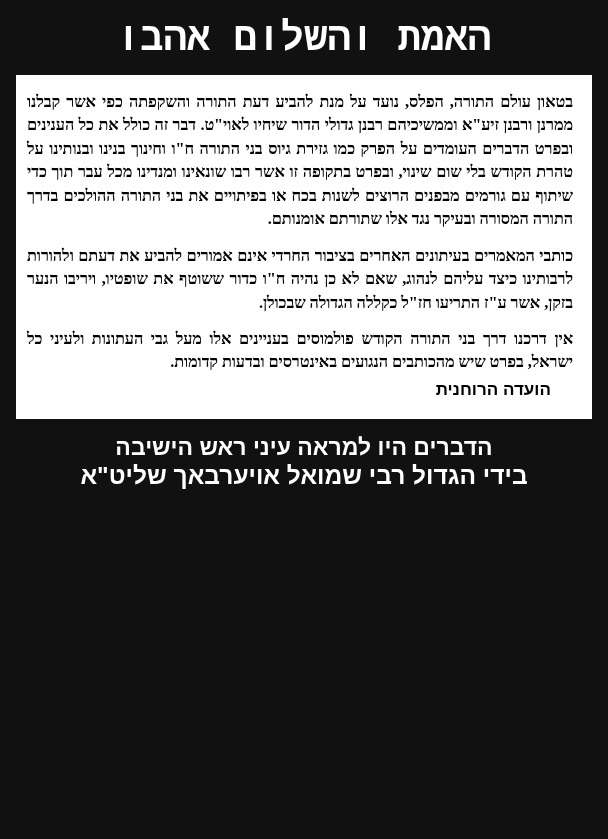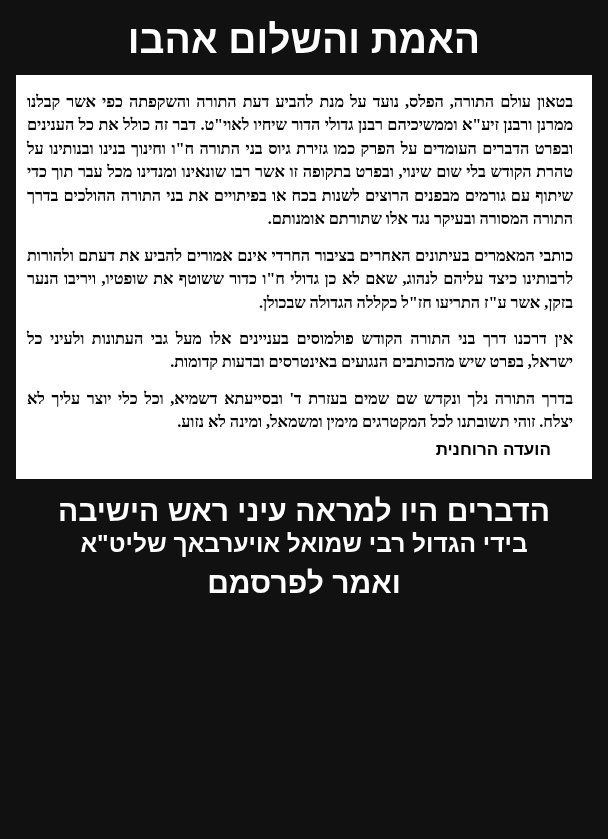--- a/index.html
+++ b/index.html
@@ -21,21 +21,21 @@
     box-sizing: border-box;
     padding: 14px 16px 10px 16px;
     display: flex;
     flex-direction: column;
     align-items: stretch;
   }
   .headline {
     color: #ffffff;
     text-align: center;
     direction: rtl;
-    font-family: Liberation Sans, sans-serif;
+    font-family: Liberation Mono, monospace;
     font-weight: bold;
     font-size: 39px;
     letter-spacing: 0px;
     line-height: 1.05;
     margin: 6px 0 14px 0;
     white-space: nowrap;
   }
   .body-box {
     background: #ffffff;
     border: 3px solid #ffffff;
@@ -69,21 +69,21 @@
   }
   .footer {
     margin-top: 14px;
     direction: rtl;
     text-align: center;
     color: #ffffff;
     font-family: "Liberation Sans", sans-serif;
     font-weight: bold;
   }
   .footer-line1 {
-    font-size: 30px;
+    font-size: 23px;
     line-height: 1.22;
     white-space: nowrap;
   }
   .footer-line2 {
     font-size: 24.5px;
     line-height: 1.22;
     white-space: nowrap;
   }
   .footer-line3 {
     font-size: 30px;
@@ -94,25 +94,23 @@
 </style>
 </head>
 <body>
 
 <div class="poster">
 
   <div class="headline">האמת והשלום אהבו</div>
 
   <div class="body-box">
     <p class="para">בטאון עולם התורה, הפלס, נועד על מנת להביע דעת התורה והשקפתה כפי אשר קבלנו ממרנן ורבנן זיע"א וממשיכיהם רבנן גדולי הדור שיחיו לאוי"ט. דבר זה כולל את כל הענינים ובפרט הדברים העומדים על הפרק כמו גזירת גיוס בני התורה ח"ו וחינוך בנינו ובנותינו על טהרת הקודש בלי שום שינוי, ובפרט בתקופה זו אשר רבו שונאינו ומנדינו מכל עבר תוך כדי שיתוף עם גורמים מבפנים הרוצים לשנות בכח או בפיתויים את בני התורה ההולכים בדרך התורה המסורה ובעיקר נגד אלו שתורתם אומנותם.</p>
-    <p class="para">כותבי המאמרים בעיתונים האחרים בציבור החרדי אינם אמורים להביע את דעתם ולהורות לרבותינו כיצד עליהם לנהוג, שאם לא כן גדולי ח"ו כדור ששוטף את שופטיו, ויריבו הנער בזקן, אשר ע"ז התריעו חז"ל כקללה הגדולה שבכולן.</p>
+    <p class="para">כותבי המאמרים בעיתונים האחרים בציבור החרדי אינם אמורים להביע את דעתם ולהורות לרבותינו כיצד עליהם לנהוג, שאם לא כן נהיה ח"ו כדור ששוטף את שופטיו, ויריבו הנער בזקן, אשר ע"ז התריעו חז"ל כקללה הגדולה שבכולן.</p>
     <p class="para">אין דרכנו דרך בני התורה הקודש פולמוסים בעניינים אלו מעל גבי העתונות ולעיני כל ישראל, בפרט שיש מהכותבים הנגועים באינטרסים ובדעות קדומות.</p>
-    <p class="para">בדרך התורה נלך ונקדש שם שמים בעזרת ד' ובסייעתא דשמיא, וכל כלי יוצר עליך לא יצלח. זוהי תשובתנו לכל המקטרגים מימין ומשמאל, ומינה לא נזוע.</p>
     <div class="signature">הועדה הרוחנית</div>
   </div>
 
   <div class="footer">
     <div class="footer-line1">הדברים היו למראה עיני ראש הישיבה</div>
     <div class="footer-line2">בידי הגדול רבי שמואל אויערבאך שליט"א</div>
-    <div class="footer-line3">ואמר לפרסמם</div>
   </div>
 
 </div>
 
 </body></html>

